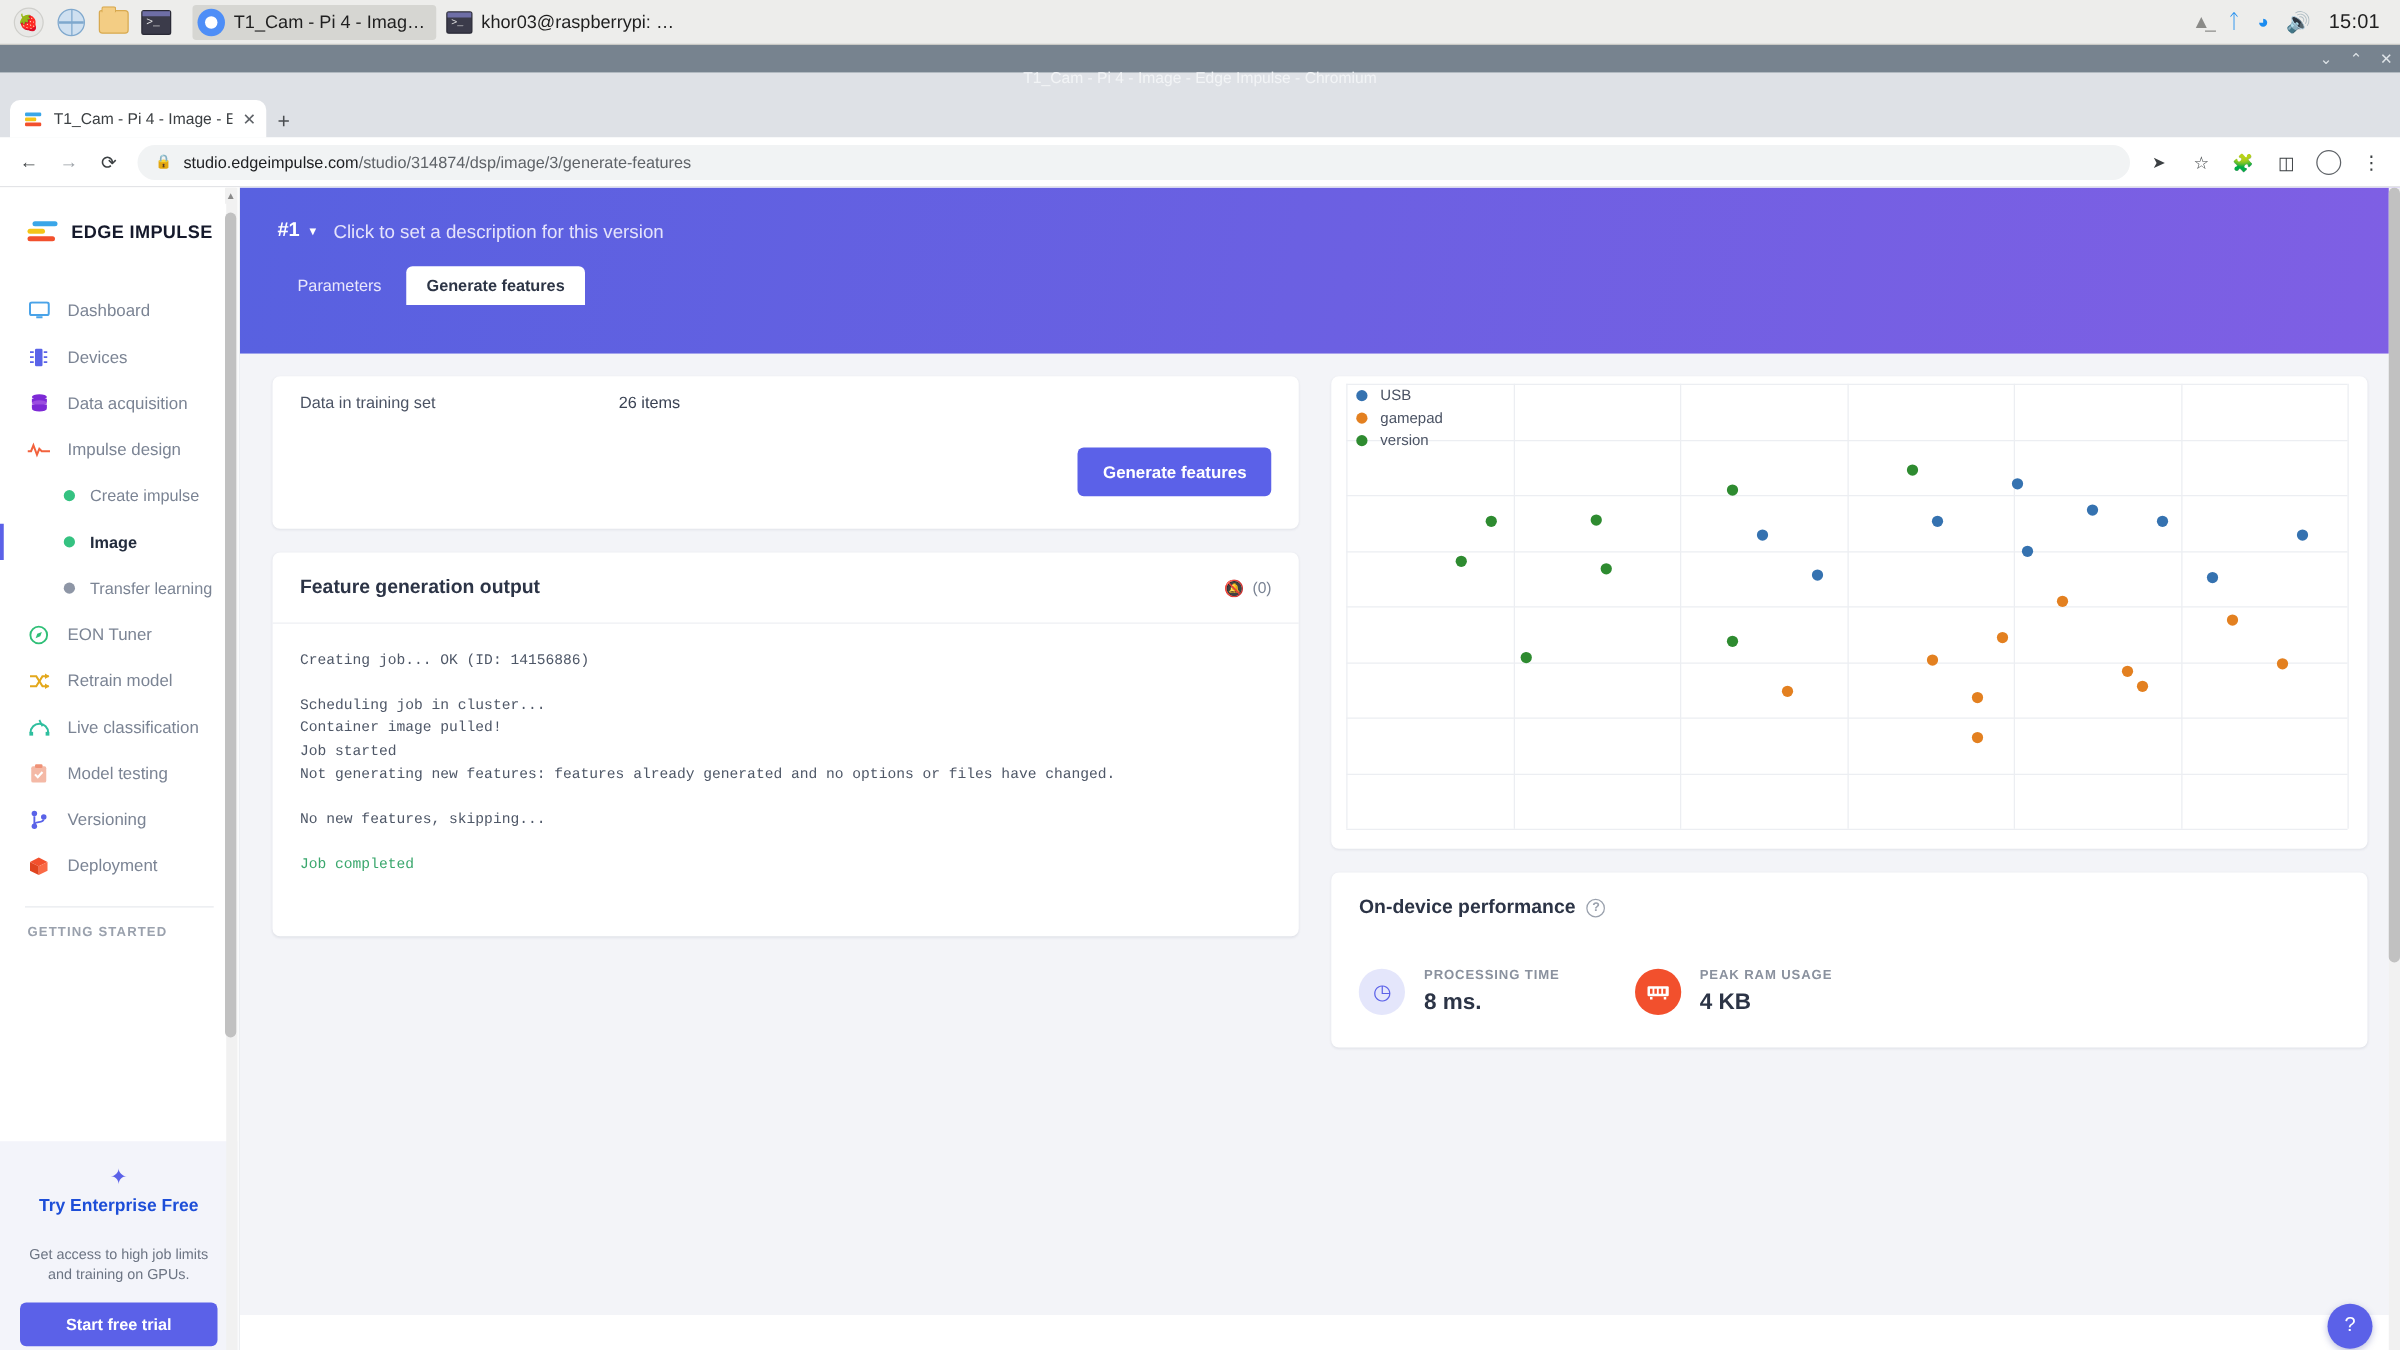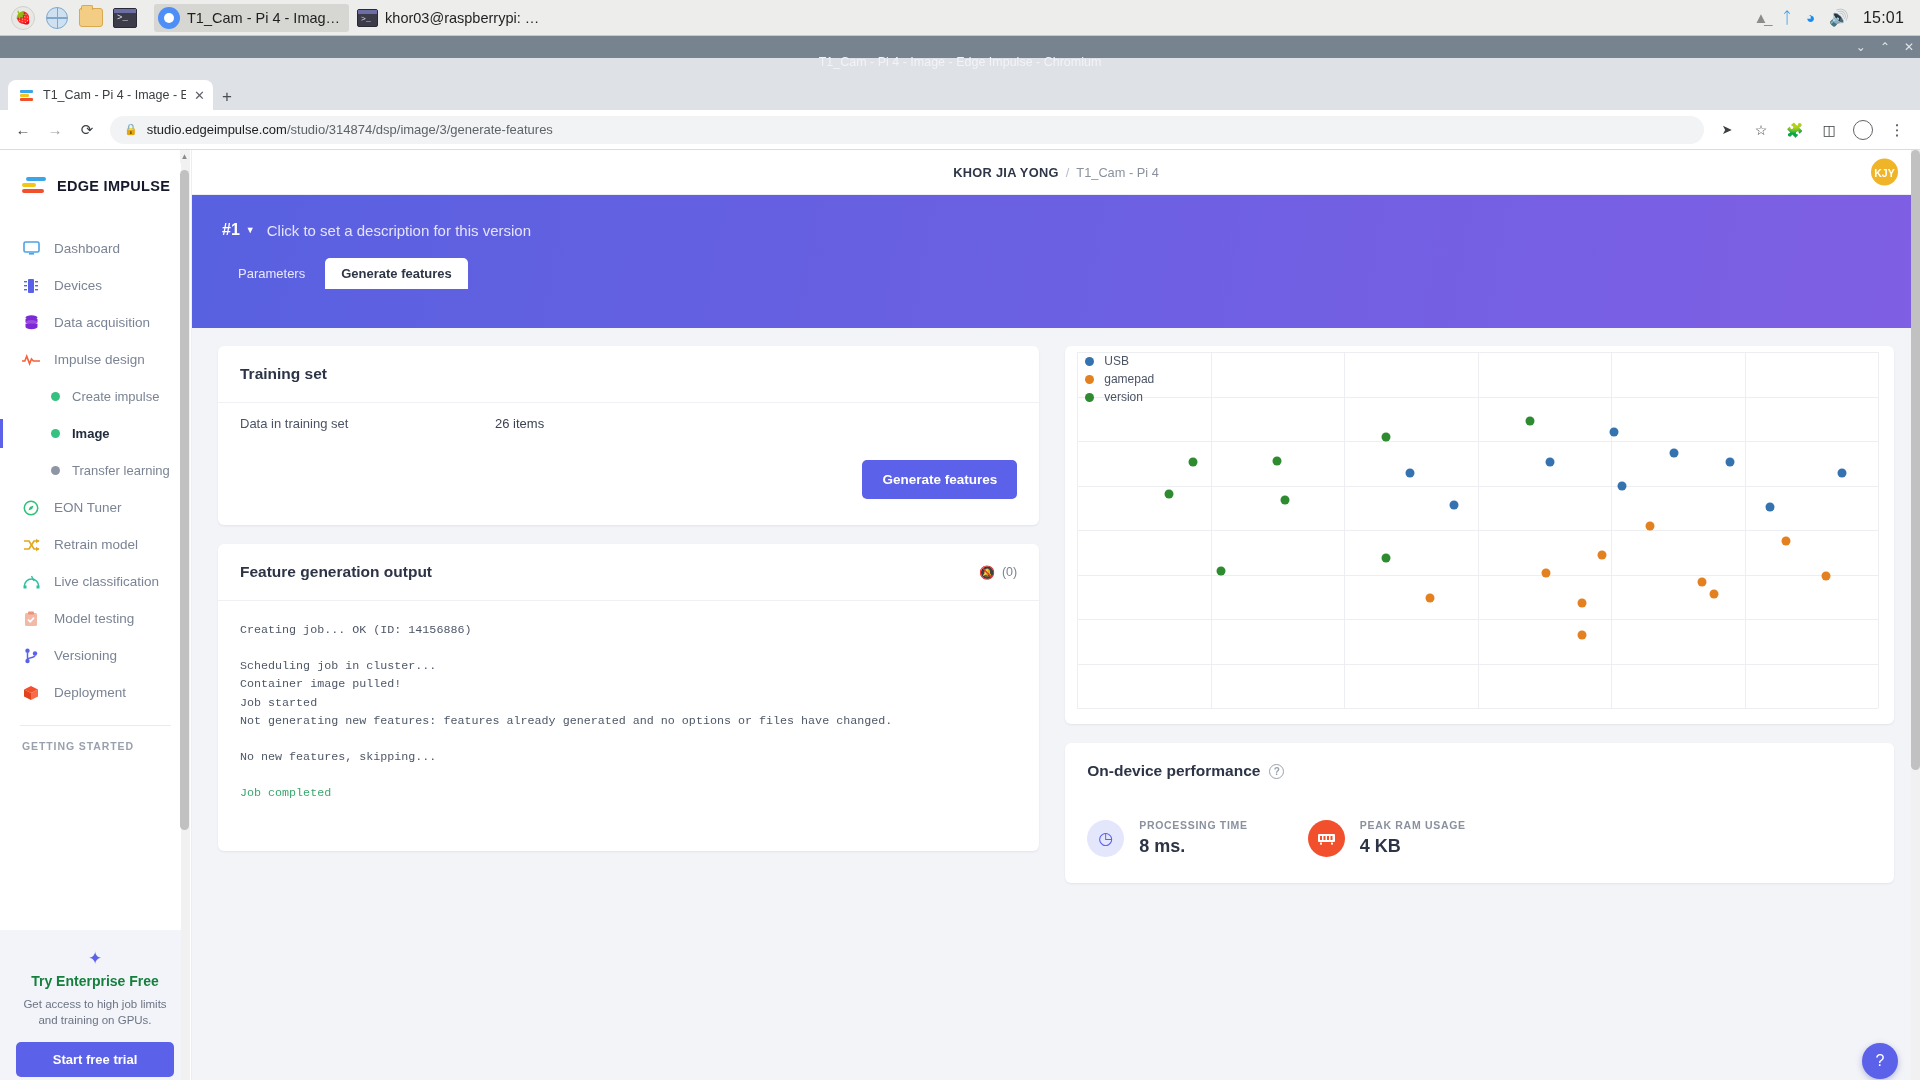--- a/index.html
+++ b/index.html
@@ -127,21 +127,21 @@
   .dot { width: 9px; height: 9px; border-radius: 50%; flex: none; margin-left:4px;}
 
   .nav-divider { height:1px; background:#e8eaee; margin: 14px 20px 0 20px; }
   .getting-started { font-size: 10.5px; letter-spacing: .9px; color: #9aa1ad; font-weight: 700; padding: 14px 0 0 22px;}
 
   .promo {
     position: absolute; left: 0; right: 1px; bottom: 0;
     background: #f3f4fa; padding: 18px 16px 20px 16px; text-align: center;
   }
   .promo-star { font-size: 17px; color: #5b61e8; margin-bottom: 4px; }
-  .promo-title { font-size: 14px; font-weight: 700; color: #15803d; margin-bottom: 7px;}
+  .promo-title { font-size: 14px; font-weight: 700; color: #1d4ed8; margin-bottom: 24px;}
   .promo-sub { font-size: 11.5px; color: #6c7483; line-height: 1.45; margin-bottom: 13px;}
   .promo-btn {
     display:block; width: 100%; background: #5b61e8; color: #fff;
     border: none; border-radius: 5px; padding: 10px 0; font-size: 13px; font-weight: 600;
     font-family: inherit;
   }
 
   .sb-scroll { position: absolute; right: 1px; top: 0; width: 9px; height: 100%; background: #f1f1f1; }
   .sb-thumb { position: absolute; right: 1px; top: 20px; width: 9px; height: 660px; background: #c1c1c1; border-radius: 5px;}
   .sb-arrow { position:absolute; right:1px; width:9px; height:13px; color:#8a8a8a; font-size:8px; text-align:center; line-height:13px; background:#f1f1f1;}
@@ -467,45 +467,38 @@
 
     <div class="sb-scroll">
       <div class="sb-arrow" style="top:0">▲</div>
       <div class="sb-thumb"></div>
       <div class="sb-arrow" style="bottom:0">▼</div>
     </div>
   </div>
 
   <div class="main">
 
-    <div class="topbar">
-      <div class="crumb">
-        <b>KHOR JIA YONG</b><span class="crumb-sep">/</span><span>T1_Cam - Pi 4</span>
-      </div>
-      <div class="user-av">KJY</div>
-    </div>
 
     <div class="banner">
       <div class="banner-row">
         <span class="version-no">#1</span>
         <span class="caret">▼</span>
         <span class="banner-desc">Click to set a description for this version</span>
       </div>
       <div class="tabs">
         <div class="ptab">Parameters</div>
         <div class="ptab active">Generate features</div>
       </div>
     </div>
 
     <div class="content">
 
       <div class="col left">
 
         <div class="card">
-          <div class="card-head">Training set</div>
           <div class="kv">
             <span class="k">Data in training set</span>
             <span class="v">26 items</span>
           </div>
           <div class="gen-row">
             <button class="gen-btn">Generate features</button>
           </div>
         </div>
 
         <div class="card">

